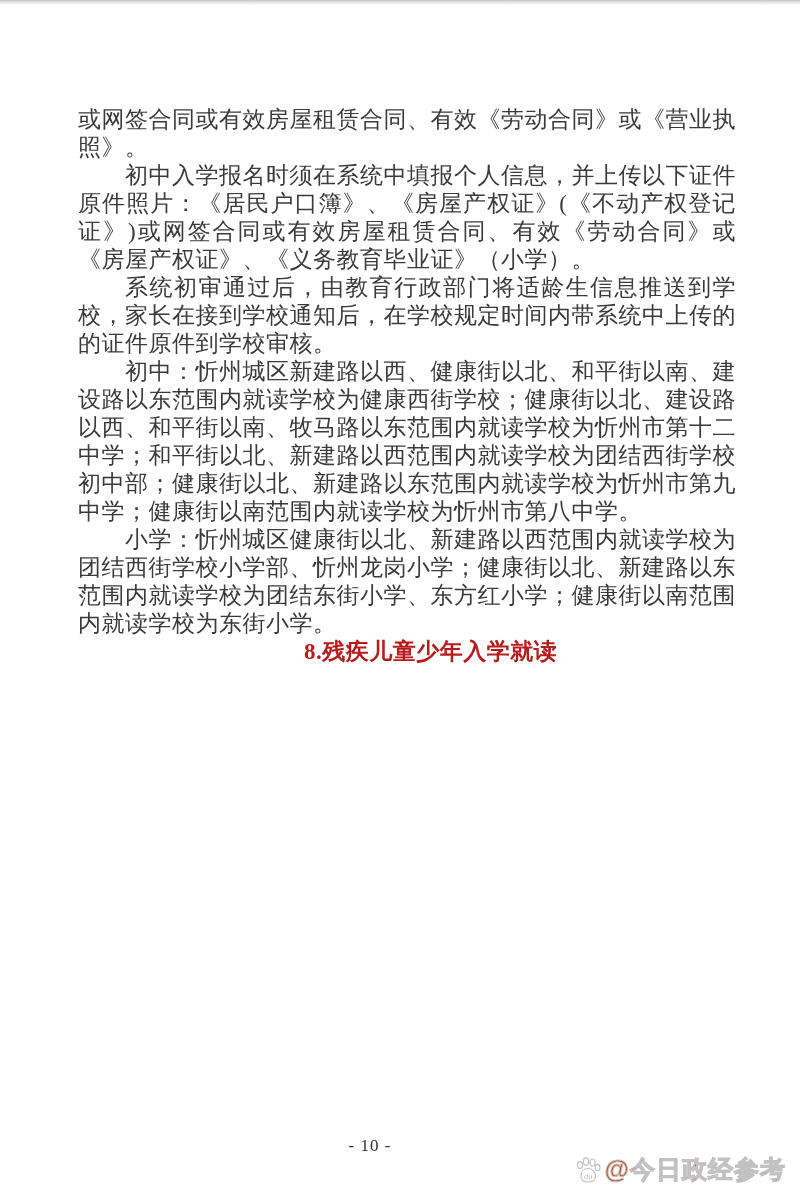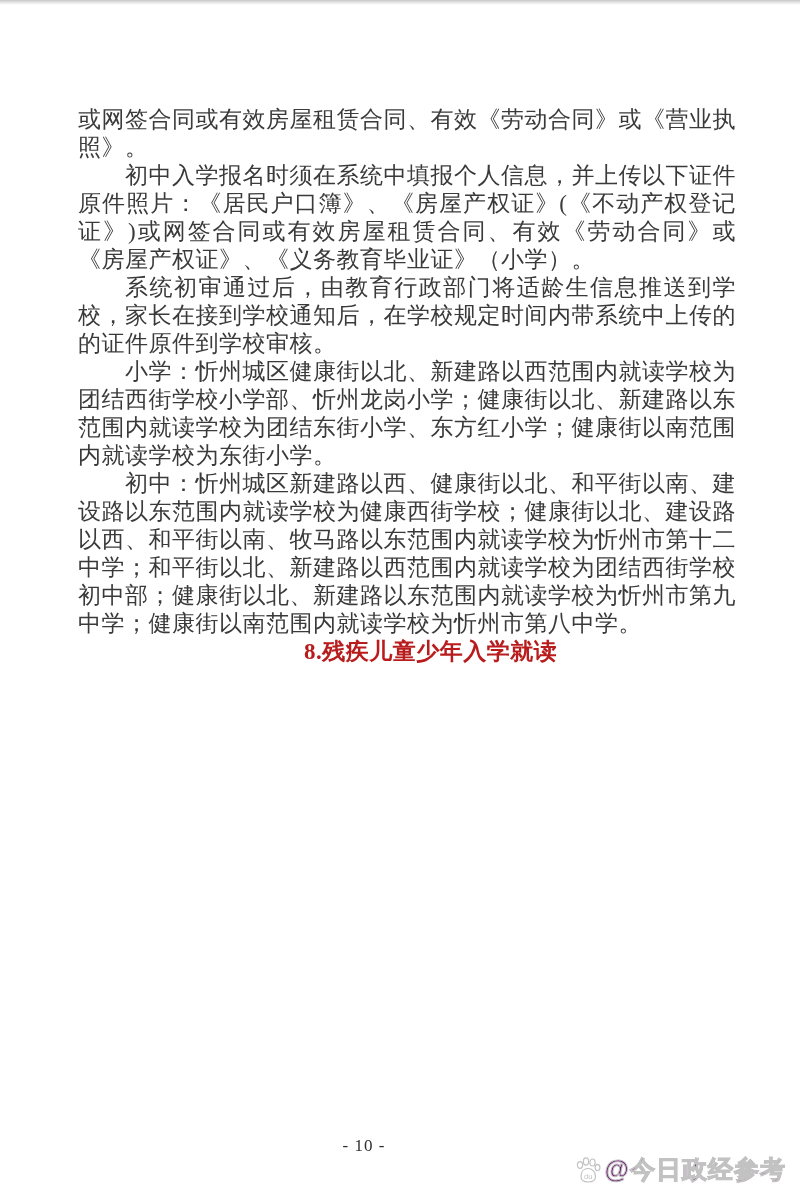--- a/index.html
+++ b/index.html
@@ -39,58 +39,58 @@
     text-indent: 47px;
   }
   .doc-body p.heading {
     font-weight: 700;
     color: #b91c1c;
     text-align: center;
   }
   .page-number {
     position: absolute;
     top: 1136px;
-    left: 8px;
+    left: 14px;
     width: 712px;
     text-align: center;
     font-size: 17px;
     letter-spacing: 1px;
     color: #2f2f2f;
   }
   .watermark {
     position: absolute;
     top: 1153px;
     right: 14px;
     display: flex;
     align-items: center;
     gap: 2px;
   }
   .watermark-text {
     font-family: "Liberation Sans", "DejaVu Sans", sans-serif;
     font-size: 25px;
     font-weight: 700;
     letter-spacing: 1px;
-    color: #701a75;
+    color: #c2410c;
     -webkit-text-stroke: 1px #c2c2c2;
   }
   .paw-icon svg {
     display: block;
   }
 </style>
 </head>
 <body>
 
 <div class="scan-edge"></div>
 
 <div class="doc-body">
   <p>或网签合同或有效房屋租赁合同、有效《劳动合同》或《营业执照》。</p>
   <p class="indent">初中入学报名时须在系统中填报个人信息，并上传以下证件原件照片：《居民户口簿》、《房屋产权证》(《不动产权登记证》)或网签合同或有效房屋租赁合同、有效《劳动合同》或《房屋产权证》、《义务教育毕业证》（小学）。</p>
   <p class="indent">系统初审通过后，由教育行政部门将适龄生信息推送到学校，家长在接到学校通知后，在学校规定时间内带系统中上传的的证件原件到学校审核。</p>
+  <p class="indent">初中：忻州城区新建路以西、健康街以北、和平街以南、建设路以东范围内就读学校为健康西街学校；健康街以北、建设路以西、和平街以南、牧马路以东范围内就读学校为忻州市第十二中学；和平街以北、新建路以西范围内就读学校为团结西街学校初中部；健康街以北、新建路以东范围内就读学校为忻州市第九中学；健康街以南范围内就读学校为忻州市第八中学。</p>
   <p class="indent">小学：忻州城区健康街以北、新建路以西范围内就读学校为团结西街学校小学部、忻州龙岗小学；健康街以北、新建路以东范围内就读学校为团结东街小学、东方红小学；健康街以南范围内就读学校为东街小学。</p>
-  <p class="indent">初中：忻州城区新建路以西、健康街以北、和平街以南、建设路以东范围内就读学校为健康西街学校；健康街以北、建设路以西、和平街以南、牧马路以东范围内就读学校为忻州市第十二中学；和平街以北、新建路以西范围内就读学校为团结西街学校初中部；健康街以北、新建路以东范围内就读学校为忻州市第九中学；健康街以南范围内就读学校为忻州市第八中学。</p>
   <p class="indent heading">8.残疾儿童少年入学就读</p>
 </div>
 
 <div class="page-number">- 10 -</div>
 
 <div class="watermark">
   <span class="paw-icon">
     <svg width="30" height="30" viewBox="0 0 30 30" fill="none">
       <ellipse cx="7" cy="10" rx="2.6" ry="3.4" stroke="#c2c2c2" stroke-width="1.2"></ellipse>
       <ellipse cx="13" cy="6.5" rx="2.6" ry="3.6" stroke="#c2c2c2" stroke-width="1.2"></ellipse>

